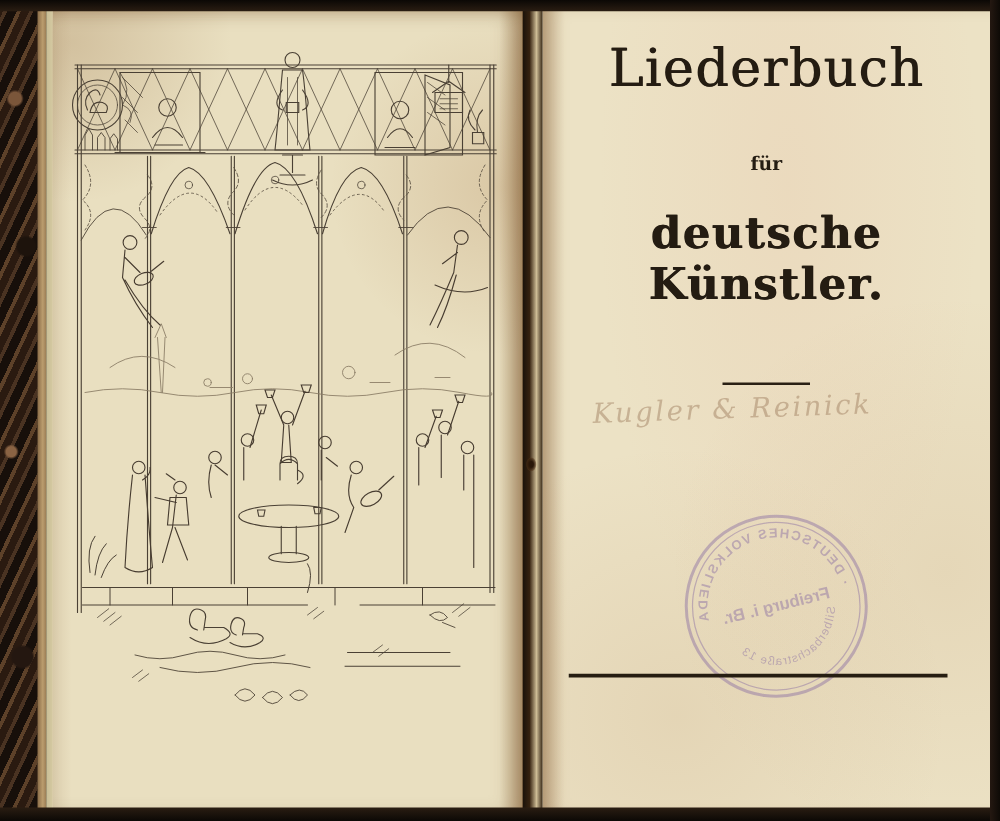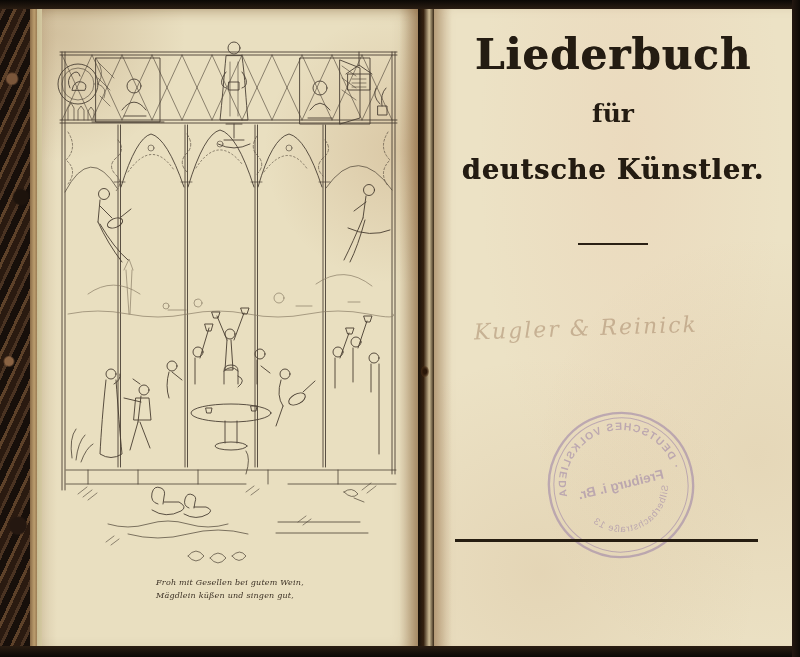--- a/index.html
+++ b/index.html
@@ -48,24 +48,24 @@
     box-shadow:inset 12px 0 16px -8px rgba(120,80,40,.4);}
 
   
   .engraving{position:absolute;left:6px;top:14px;}
   .caption{position:absolute;left:0;top:568px;width:100%;display:flex;justify-content:center;gap:34px;
     color:#3b3024;font-style:italic;font-size:8px;line-height:13px;letter-spacing:.2px;}
   .caption .col{text-align:left;}
 
   
   .title-block{position:absolute;left:0;top:0;width:100%;text-align:center;color:#241c12;}
-  .t1{margin-top:22px;font-size:42px;font-weight:bold;letter-spacing:1px;
+  .t1{margin-top:22px;font-size:42px;font-weight:normal;letter-spacing:1px;
       text-shadow:.6px 0 0 currentColor;}
-  .t2{margin-top:20px;font-size:25px;font-weight:bold;}
-  .t3{margin-top:26px;font-size:27px;font-weight:bold;letter-spacing:1px;
+  .t2{margin-top:43px;font-size:15px;font-weight:bold;}
+  .t3{margin-top:26px;font-size:35px;font-weight:bold;letter-spacing:1px;
       text-shadow:.5px 0 0 currentColor;}
   .rule-short{width:70px;height:2px;background:#2a2014;margin:58px auto 0;}
   .handwriting{position:absolute;left:40px;top:306px;width:310px;
       font-style:italic;font-size:22px;color:rgba(148,112,82,.42);
       transform:rotate(-2deg);letter-spacing:2px;white-space:nowrap;}
   .stamp{position:absolute;left:106px;top:396px;width:162px;height:162px;
       transform:scaleX(-1) rotate(14deg);opacity:.40;}
   .rule-long{position:absolute;left:21px;top:531px;width:303px;height:3px;background:#261d11;}
   .imprint{position:absolute;left:0;top:545px;width:100%;text-align:center;color:#241c12;}
   .imp1{font-size:17px;font-weight:bold;letter-spacing:2px;}
@@ -216,24 +216,20 @@
         </g>
         <g>
           <path d="M136,492 q12,7 24,0 q6,-4 -2,-7 l-12,0 M141,486 q-6,-2 -4,-9 q2,-7 8,-4 q4,2 2,7 l-1,6"></path>
         </g>
         <path stroke-width="0.7" d="M60,502 q20,6 40,0 t40,0 t40,0 M80,512 q30,8 60,0 t60,0"></path>
         <path stroke-width="0.7" d="M140,534 q8,-10 16,0 q-8,10 -16,0 M162,536 q8,-10 16,0 q-8,10 -16,0 M184,534 q8,-8 14,0 q-7,9 -14,0"></path>
       </g>
     </svg>
 
     <div class="caption">
-      <div class="col">
-        <div>Froh mit Gesellen bei gutem Wein,</div>
-        <div>Mägdlein küßen und singen gut,</div>
-      </div>
     </div>
   </div>
 
   <div class="gutter"></div>
   <div class="stitch"></div>
 
   <div class="page right-page">
     <div class="title-block">
       <div class="t1">Liederbuch</div>
       <div class="t2">für</div>

